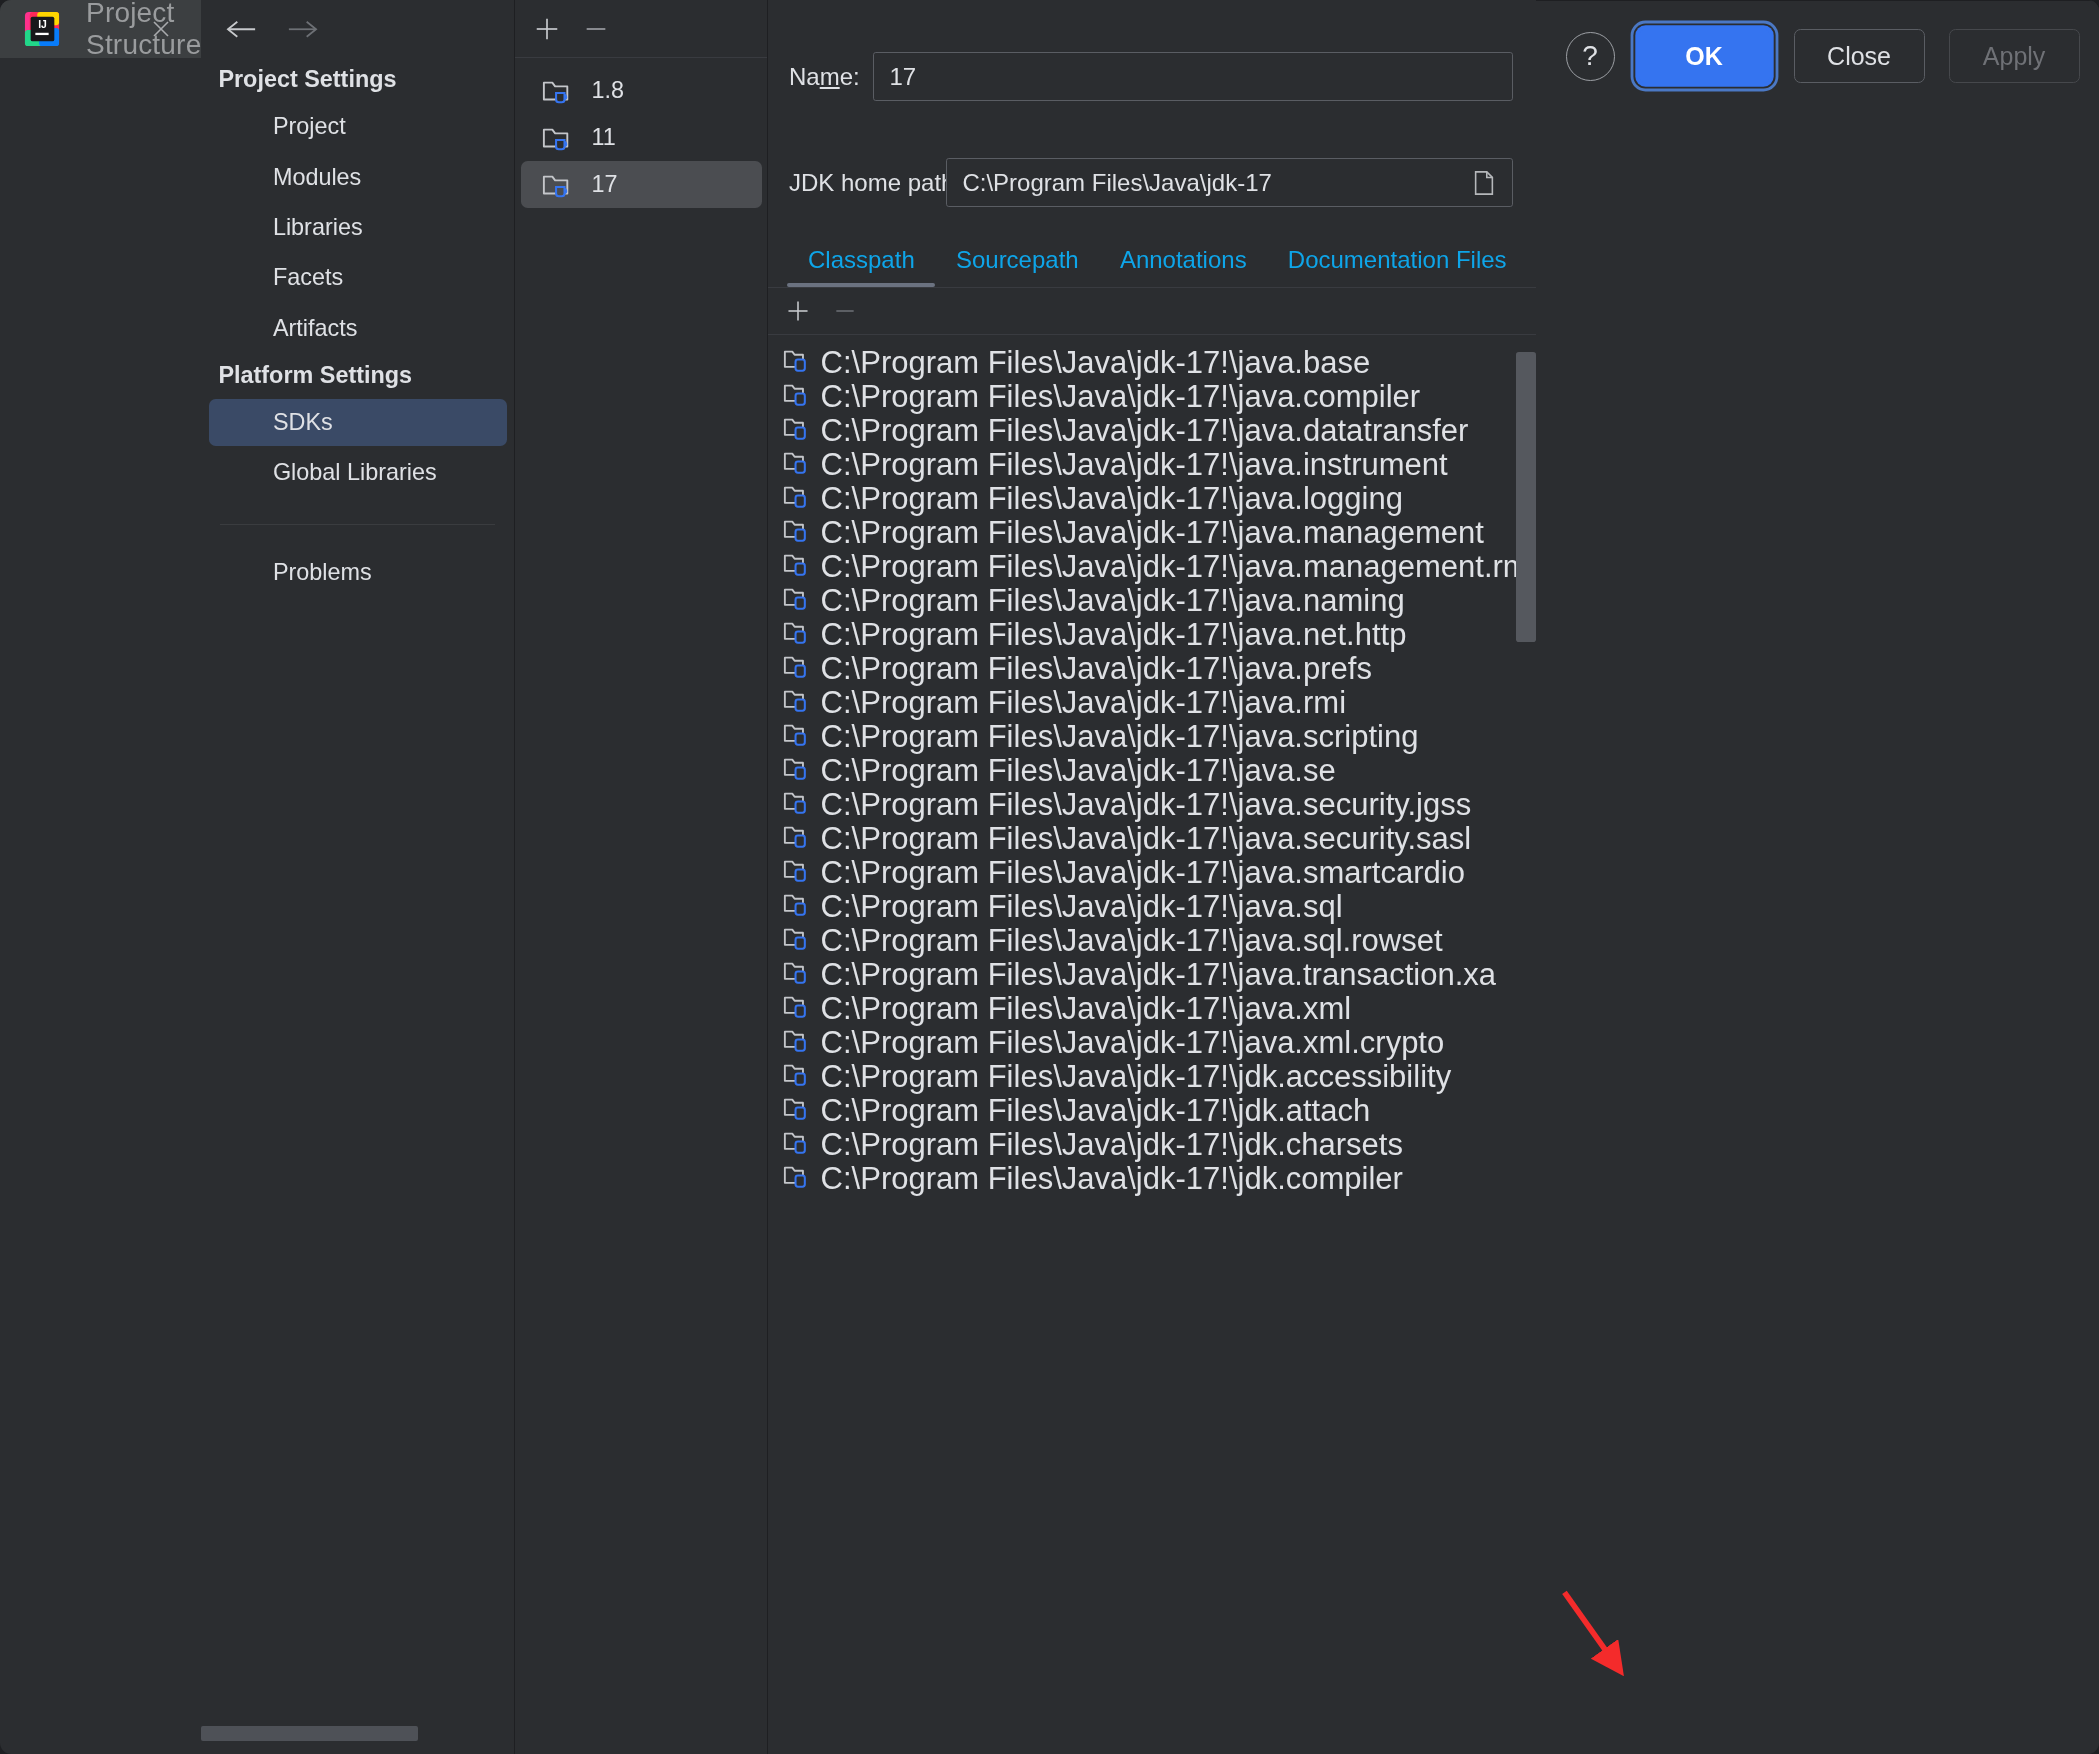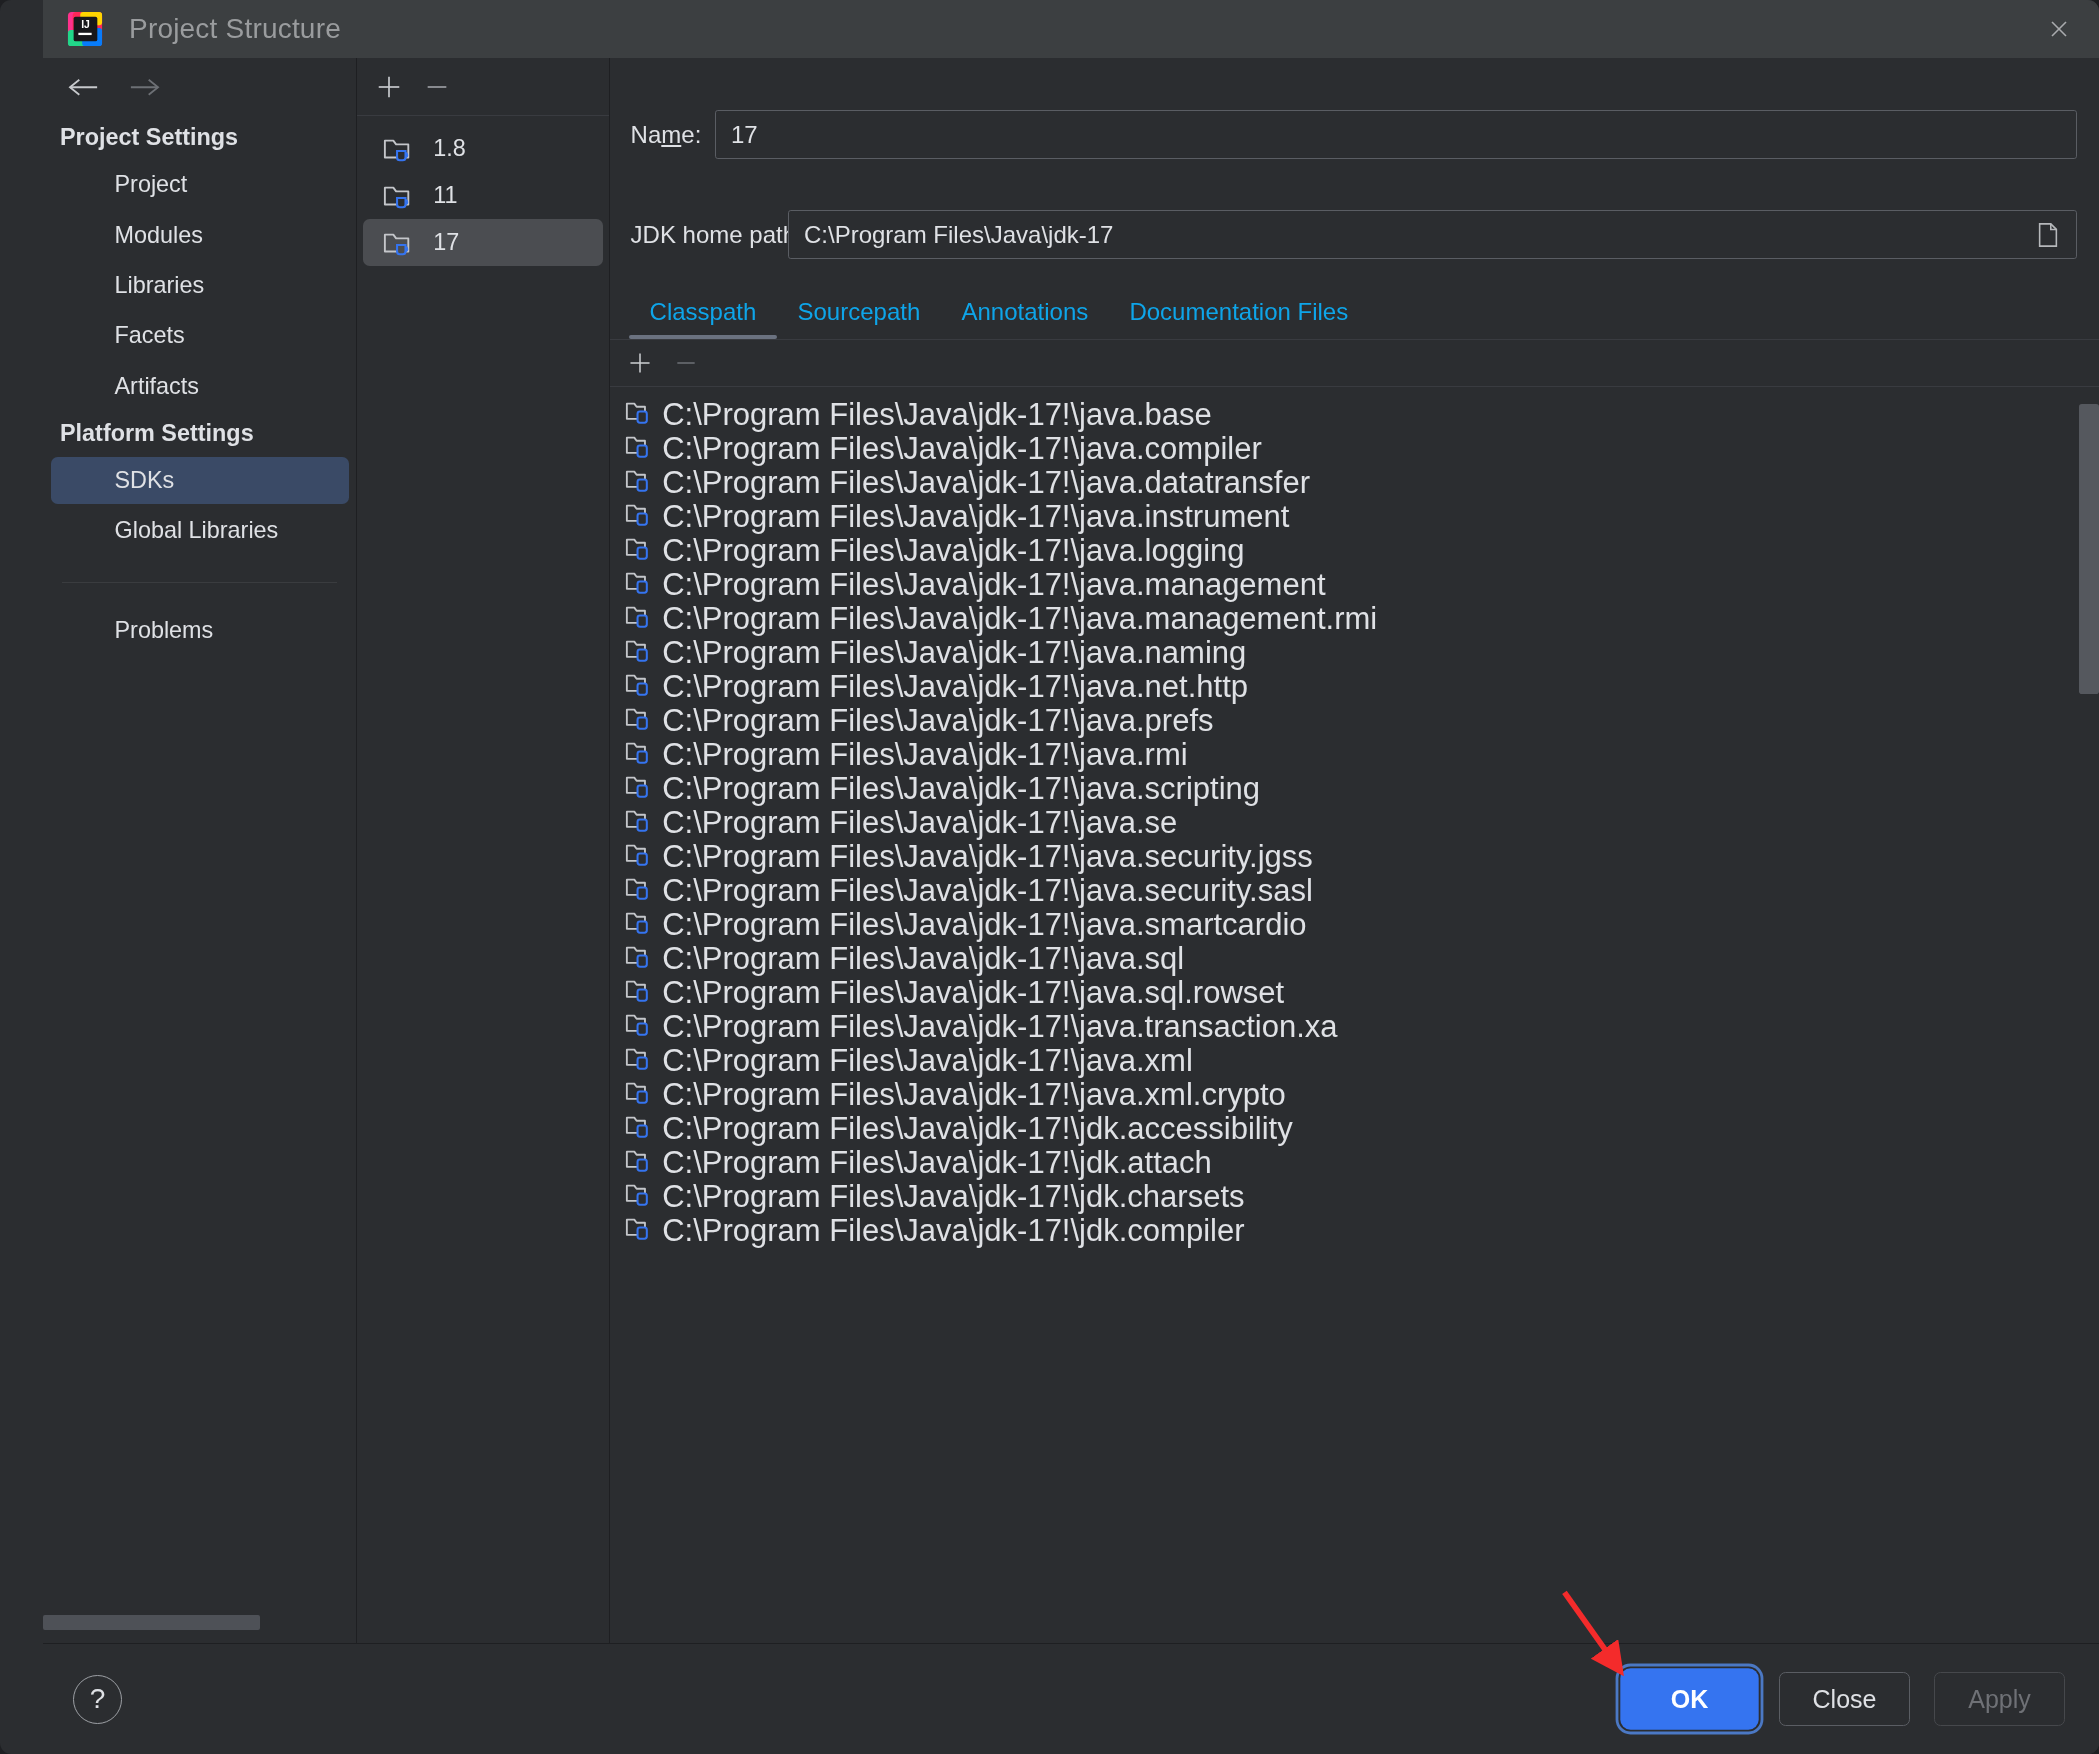--- a/index.html
+++ b/index.html
@@ -5,24 +5,23 @@
   * { box-sizing: border-box; margin: 0; padding: 0; }
   html, body {
     width: 2100px; height: 1755px;
     background: #1e1f22;
     font-family: "Liberation Sans", sans-serif;
     overflow: hidden;
   }
   .dialog {
     position: absolute; inset: 0;
     background: #2b2d30;
-    display: flex; flex-direction: column;
+    display: flex; flex-direction: row;
     border-radius: 11.2px;
     overflow: hidden;
-    padding-left: 43px;
   }
 
   
   .titlebar {
     height: 58px; min-height: 58px;
     background: #3c3f41;
     display: flex; align-items: center;
     padding: 0 0 0 24px;
     position: relative;
   }
@@ -299,21 +298,21 @@
               <path d="M24 19 a2.6 2.6 0 0 1 0 5" fill="none" stroke="#3574f0" stroke-width="2.2"></path>
             </svg>
           </span>
           <span>17</span>
         </div>
       </div>
     </div>
 
     <div class="content">
 
-      <div class="field-row" style="margin:52px 0 10px 0;">
+      <div class="field-row" style="margin:52px 0 16px 0;">
         <div class="field-label" style="width:105px; padding-left:20.6px;">Na<span class="mn">m</span>e:</div>
         <div class="textfield">
           <span class="val">17</span>
         </div>
       </div>
 
       <div class="field-row" style="margin:41px 0 0 0;">
         <div class="field-label" style="width:178px; padding-left:20.6px;">JDK home path:</div>
         <div class="textfield">
           <span class="val">C:\Program Files\Java\jdk-17</span>

